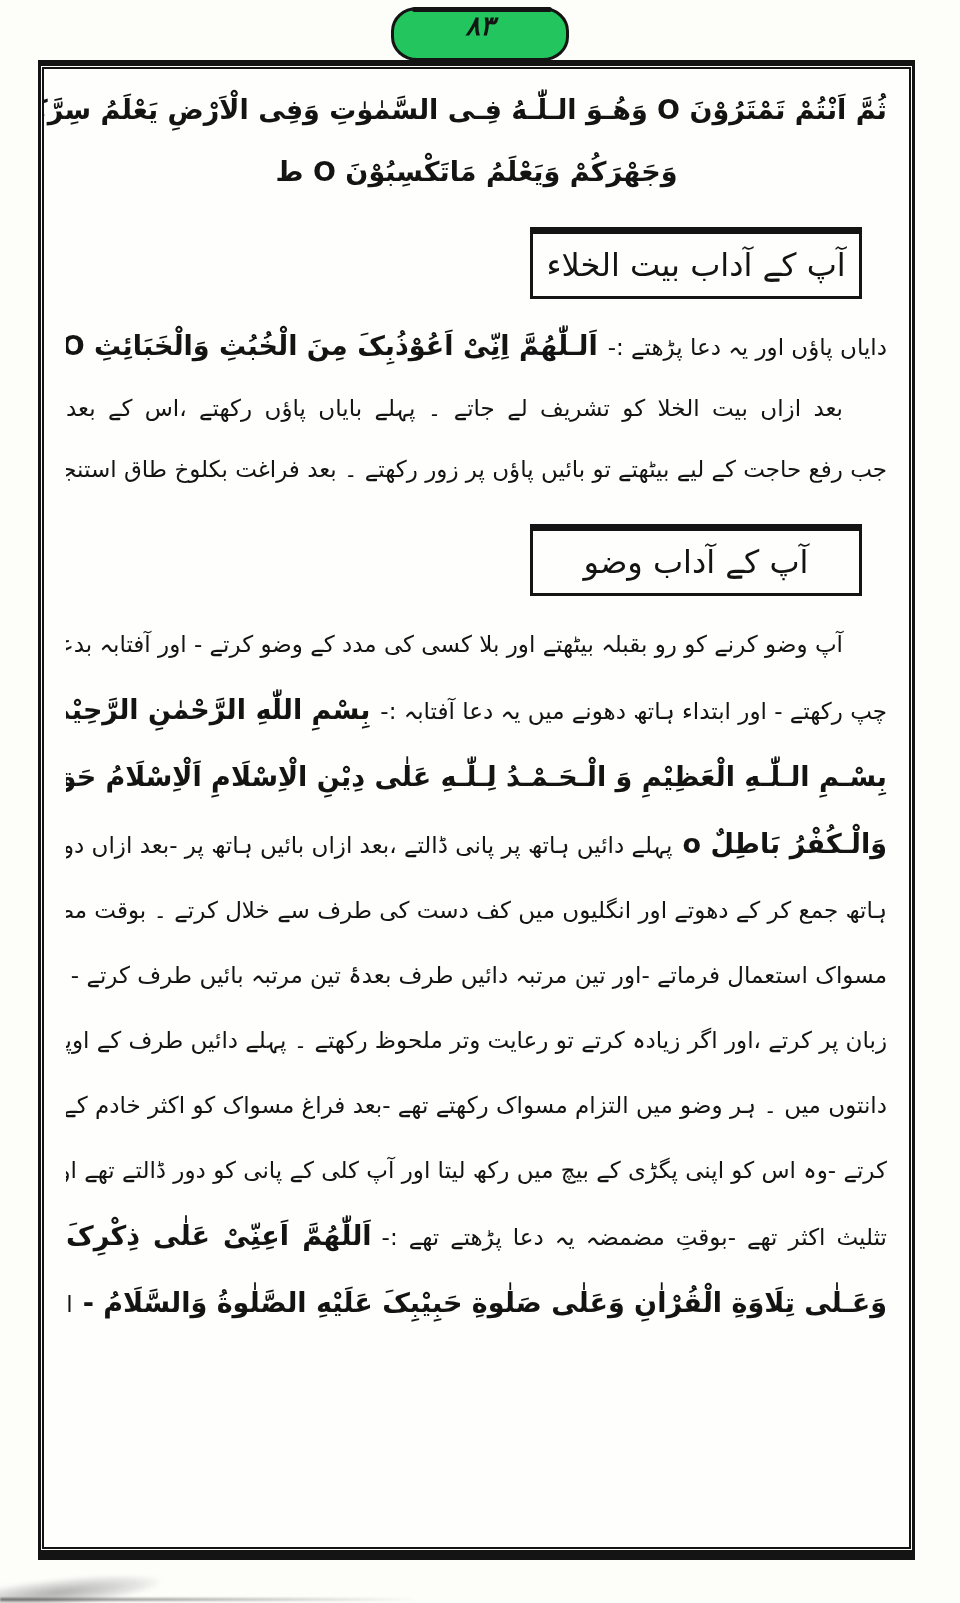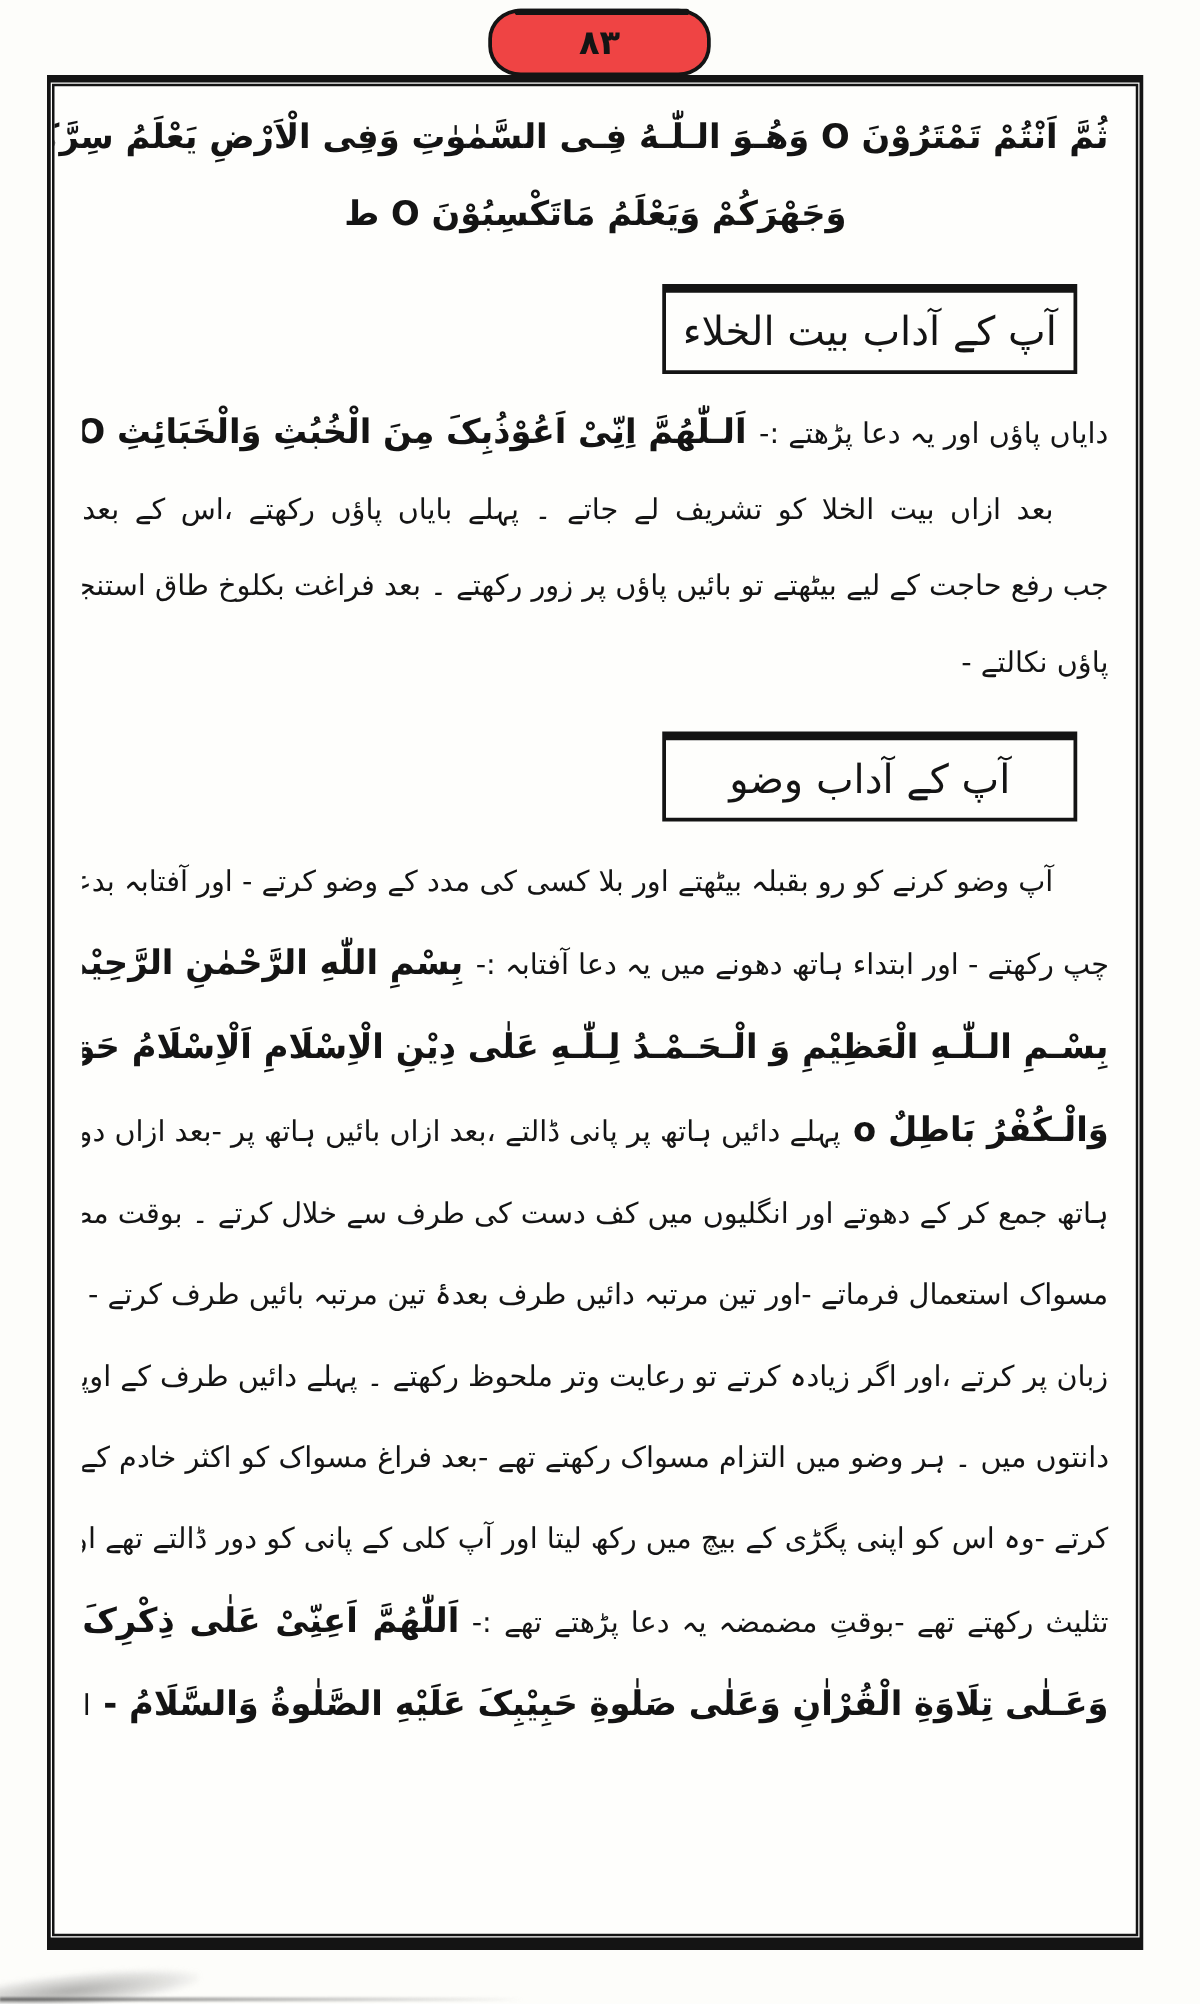--- a/index.html
+++ b/index.html
@@ -8,23 +8,24 @@
     background:#fdfdfa;
     font-family:"DejaVu Sans", sans-serif;
     color:#141414;
     overflow:hidden;
   }
   
   .page-num{
     position:absolute;top:7px;left:50%;transform:translateX(-50%);
     width:172px;height:48px;
     border:3px solid #141414;border-radius:26px/24px;
-    display:flex;align-items:center;justify-content:center;
+    display:flex;align-items:flex-start;justify-content:center;
     font-size:27px;font-weight:bold;
-    background:#ef4444;
+    background:#22c55e;
+    font-style:italic;
   }
   .page-num::before{
     content:"";position:absolute;top:-3px;left:18px;right:14px;height:5px;background:#141414;border-radius:3px;
   }
   
   .main-box{
     position:absolute;left:38px;top:60px;width:877px;height:1500px;
     border:solid #141414;border-width:6px 3px 10px 3px;
     box-sizing:border-box;background:#fefefc;
   }
@@ -91,36 +92,35 @@
         <div class="verse-line center"><span class="seg a">وَجَهْرَکُمْ وَیَعْلَمُ مَاتَکْسِبُوْنَ O ط</span></div>
       </div>
     <div id="sections">
         <div class="heading-box">
           <span>آپ کے آداب بیت الخلاء</span>
         </div>
         <div class="para">
           <div class="line"><span class="seg u">دایاں پاؤں اور یہ دعا پڑھتے :-</span><span class="seg a">اَلـلّٰهُمَّ اِنِّیْ اَعُوْذُبِکَ مِنَ الْخُبُثِ وَالْخَبَائِثِ O</span></div>
           <div class="line indent"><span class="seg u">بعد ازاں بیت الخلا کو تشریف لے جاتے ۔ پہلے بایاں پاؤں رکھتے ،اس کے بعد</span></div>
           <div class="line"><span class="seg u">جب رفع حاجت کے لیے بیٹھتے تو بائیں پاؤں پر زور رکھتے ۔ بعد فراغت بکلوخ طاق استنجا</span></div>
-          <div class="line right"><span class="seg u">پاؤں نکالتے -</span></div>
         </div>
         <div class="heading-box">
           <span>آپ کے آداب وضو</span>
         </div>
         <div class="para p2">
           <div class="line indent"><span class="seg u">آپ وضو کرنے کو رو بقبلہ بیٹھتے اور بلا کسی کی مدد کے وضو کرتے - اور آفتابہ بدعت</span></div>
           <div class="line"><span class="seg u">چپ رکھتے - اور ابتداء ہاتھ دھونے میں یہ دعا آفتابہ :-</span><span class="seg a">بِسْمِ اللّٰهِ الرَّحْمٰنِ الرَّحِیْمِ O</span></div>
           <div class="line"><span class="seg a">بِسْـمِ الـلّٰـهِ الْعَظِیْمِ وَ الْـحَـمْـدُ لِـلّٰـهِ عَلٰی دِیْنِ الْاِسْلَامِ اَلْاِسْلَامُ حَقٌّ</span></div>
           <div class="line"><span class="seg a">وَالْـکُفْرُ بَاطِلٌ o</span><span class="seg u">پہلے دائیں ہاتھ پر پانی ڈالتے ،بعد ازاں بائیں ہاتھ پر -بعد ازاں دونوں</span></div>
           <div class="line"><span class="seg u">ہاتھ جمع کر کے دھوتے اور انگلیوں میں کف دست کی طرف سے خلال کرتے ۔ بوقت مضمضہ</span></div>
           <div class="line"><span class="seg u">مسواک استعمال فرماتے -اور تین مرتبہ دائیں طرف بعدۂ تین مرتبہ بائیں طرف کرتے - پھر</span></div>
           <div class="line"><span class="seg u">زبان پر کرتے ،اور اگر زیادہ کرتے تو رعایت وتر ملحوظ رکھتے ۔ پہلے دائیں طرف کے اوپر کے</span></div>
           <div class="line"><span class="seg u">دانتوں میں ۔ ہر وضو میں التزام مسواک رکھتے تھے -بعد فراغ مسواک کو اکثر خادم کے سپرد</span></div>
           <div class="line"><span class="seg u">کرتے -وہ اس کو اپنی پگڑی کے بیچ میں رکھ لیتا اور آپ کلی کے پانی کو دور ڈالتے تھے اور رعایت</span></div>
-          <div class="line"><span class="seg u">تثلیث رکھتے تھے -بوقتِ مضمضہ یہ دعا پڑھتے تھے :-</span><span class="seg a">اَللّٰهُمَّ اَعِنِّیْ عَلٰی ذِکْرِکَ</span></div>
+          <div class="line"><span class="seg u">تثلیث اکثر تھے -بوقتِ مضمضہ یہ دعا پڑھتے تھے :-</span><span class="seg a">اَللّٰهُمَّ اَعِنِّیْ عَلٰی ذِکْرِکَ</span></div>
           <div class="line"><span class="seg a">وَعَـلٰی تِلَاوَةِ الْقُرْاٰنِ وَعَلٰی صَلٰوةِ حَبِیْبِکَ عَلَیْهِ الصَّلٰوةُ وَالسَّلَامُ -</span><span class="seg u">اور</span></div>
         </div>
       </div>
   </div>
 </div>
 
 <div class="smudge"></div>
 <div class="edge-line"></div>
 
 </body></html>

